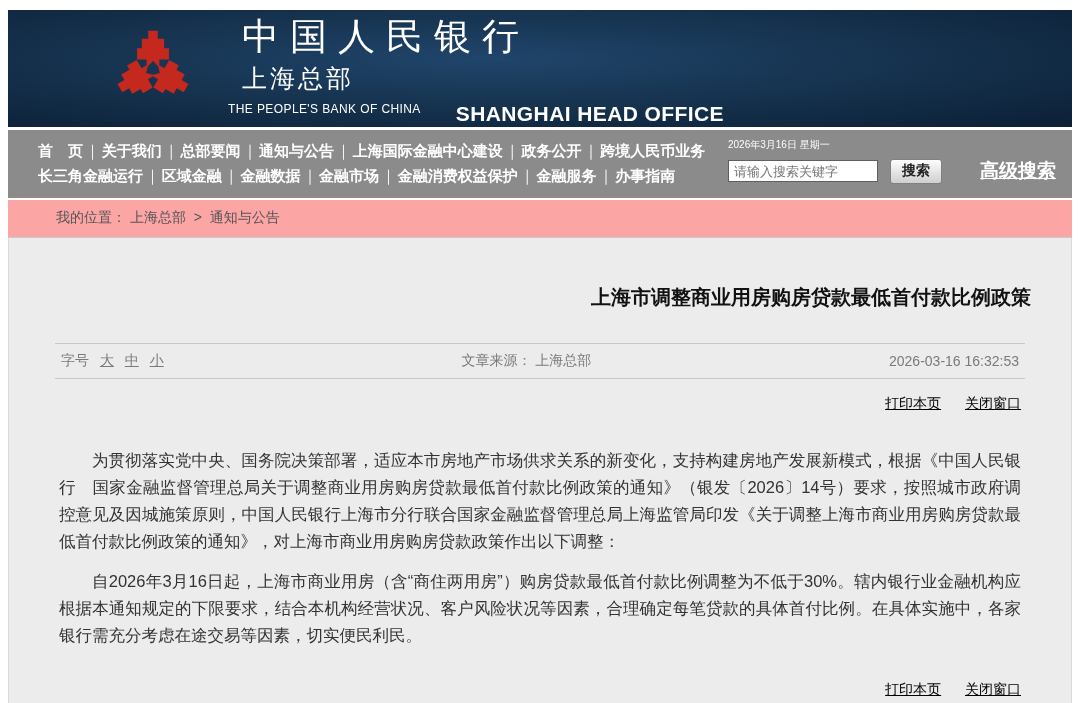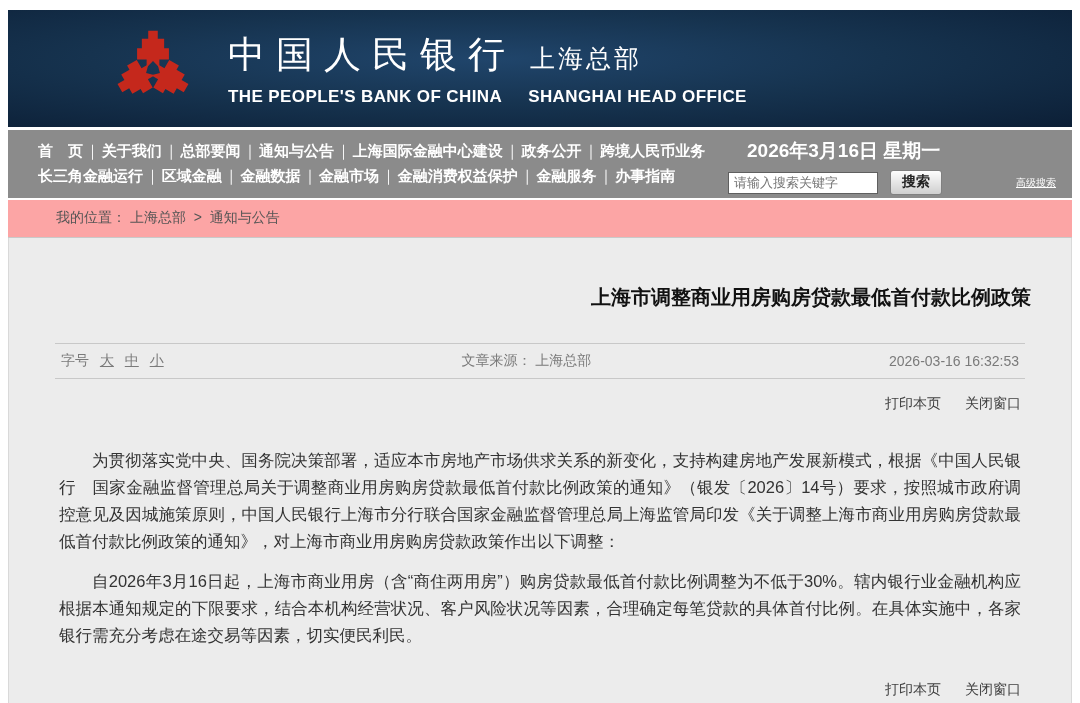--- a/index.html
+++ b/index.html
@@ -7,48 +7,48 @@
   .page { width:1064px; margin:10px auto 0; }
 
   
   .banner {
     height:117px;
     background: radial-gradient(ellipse at 45% 42%, #20456b 0%, #16334f 48%, #0c1f36 100%);
     display:flex; align-items:center;
   }
   .logo { width:82px; height:86px; margin-left:104px; flex:none; }
   .brand { margin-left:34px; color:#fff; }
-  .brand-row1 { display:flex; align-items:baseline; }
+  .brand-row1 { display:flex; align-items:baseline;flex-direction:column; }
   .brand-cn { font-size:37px; letter-spacing:11px; font-weight:500; white-space:nowrap; }
   .office-cn { font-size:25px; letter-spacing:3px; margin-left:14px; font-weight:500; white-space:nowrap; }
   .brand-row2 { display:flex; margin-top:7px; }
-  .brand-en { font-size:17px; font-weight:bold; letter-spacing:0.4px; white-space:nowrap; }
-  .office-en { font-size:17px; font-weight:bold; letter-spacing:0.4px; margin-left:26px; white-space:nowrap; }
+  .brand-en { font-size:12px; font-weight:normal; letter-spacing:0.4px; white-space:nowrap; }
+  .office-en { font-size:21px; font-weight:bold; letter-spacing:0.4px; margin-left:35px; white-space:nowrap; }
 
   
   .navbar {
     margin-top:3px; background:#8b8b8b; color:#fff;
     position:relative; padding:8px 0 10px 30px; min-height:57px;
   }
   .nav-row { font-size:15px; font-weight:bold; line-height:25px; white-space:nowrap; }
   .nav-item { cursor:pointer; }
   .nav-sep { margin:0 2px; font-weight:normal; }
   .nav-right { position:absolute; top:8px; right:16px; width:328px; }
-  .nav-date { font-size:19px; font-weight:bold; color:#fff; margin-left:19px; }
+  .nav-date { font-size:10px; font-weight:normal; color:#fff; margin-left:0; }
   .search-row { display:flex; align-items:center; margin-top:6px; }
   .search-input {
     width:150px; height:22px; border:1px solid #5f5f5f; background:#fff;
     font-size:13px; padding:0 5px; color:#333; font-family:"Liberation Sans",sans-serif;
   }
   .search-btn {
     margin-left:12px; padding:2px 11px 3px; font-size:14px; font-weight:bold; color:#222;
     background:linear-gradient(#fdfdfd,#cfcfcf); border:1px solid #808080; border-radius:3px;
     font-family:"Liberation Sans",sans-serif; cursor:pointer;
   }
-  .adv-search { margin-left:auto; color:#fff; font-size:10px; font-weight:normal; text-decoration:underline; cursor:pointer; }
+  .adv-search { margin-left:auto; color:#fff; font-size:19px; font-weight:bold; text-decoration:underline; cursor:pointer; }
 
   
   .breadcrumb {
     margin-top:2px; background:#fca5a5; border-bottom:1px solid #c9c9c9;
     padding:9px 0 10px 48px; font-size:14px; color:#555;
   }
   .crumb-link { cursor:pointer; }
   .crumb-sep { margin:0 4px; }
 
   
@@ -62,21 +62,21 @@
   }
   .meta-bar {
     margin:32px 46px 0; border-top:1px solid #c8c8c8; border-bottom:1px solid #c8c8c8;
     padding:8px 6px; display:flex; align-items:center; font-size:14px; color:#7a7a7a;gap:12px;
   }
   .meta-left { white-space:nowrap; }
   .size-link { text-decoration:underline; margin-left:7px; cursor:pointer; }
   .meta-center { flex:1; text-align:center; }
   .meta-right { white-space:nowrap; }
   .actions { margin:16px 50px 0; text-align:right; font-size:14px; color:#828282; }
-  .action-link { color:#404040; cursor:pointer;margin-top:20px; }
+  .action-link { color:#000000; text-decoration:underline; cursor:pointer;margin-top:20px; }
   .action-link + .action-link { margin-left:20px; }
   .body-text { margin:34px 50px 0; }
   .body-text p {
     margin:0 0 13px; font-size:16.5px; line-height:27px; color:#333;
     text-indent:2em; text-align:justify;
   }
   .actions-bottom { margin-top:32px; margin-bottom:8px; }
 </style>
 </head>
 <body>

